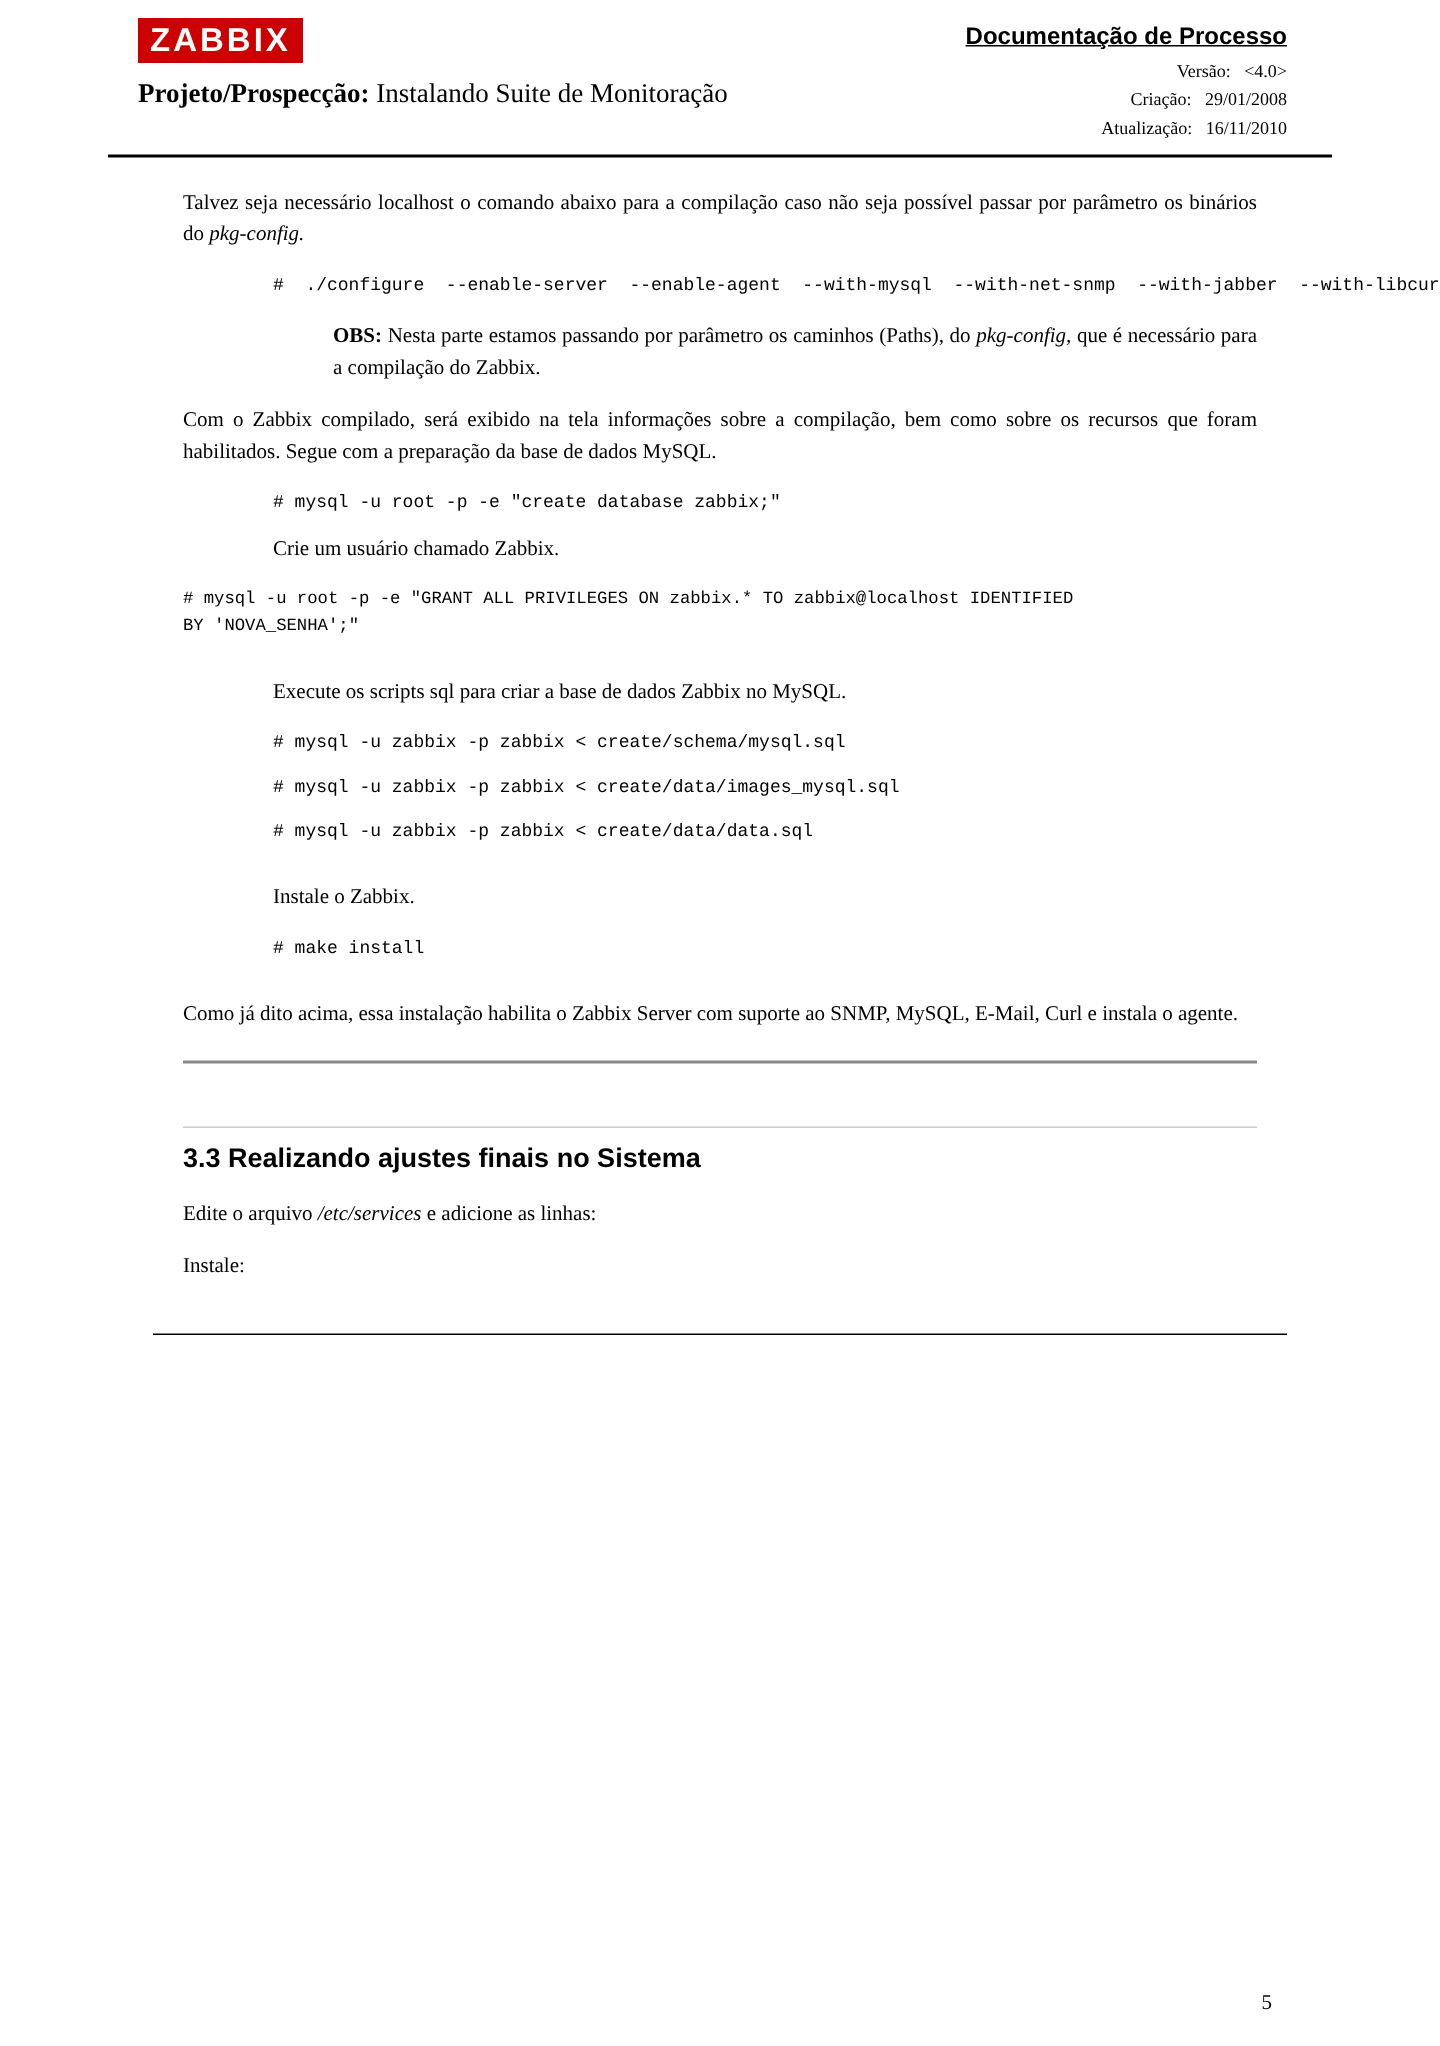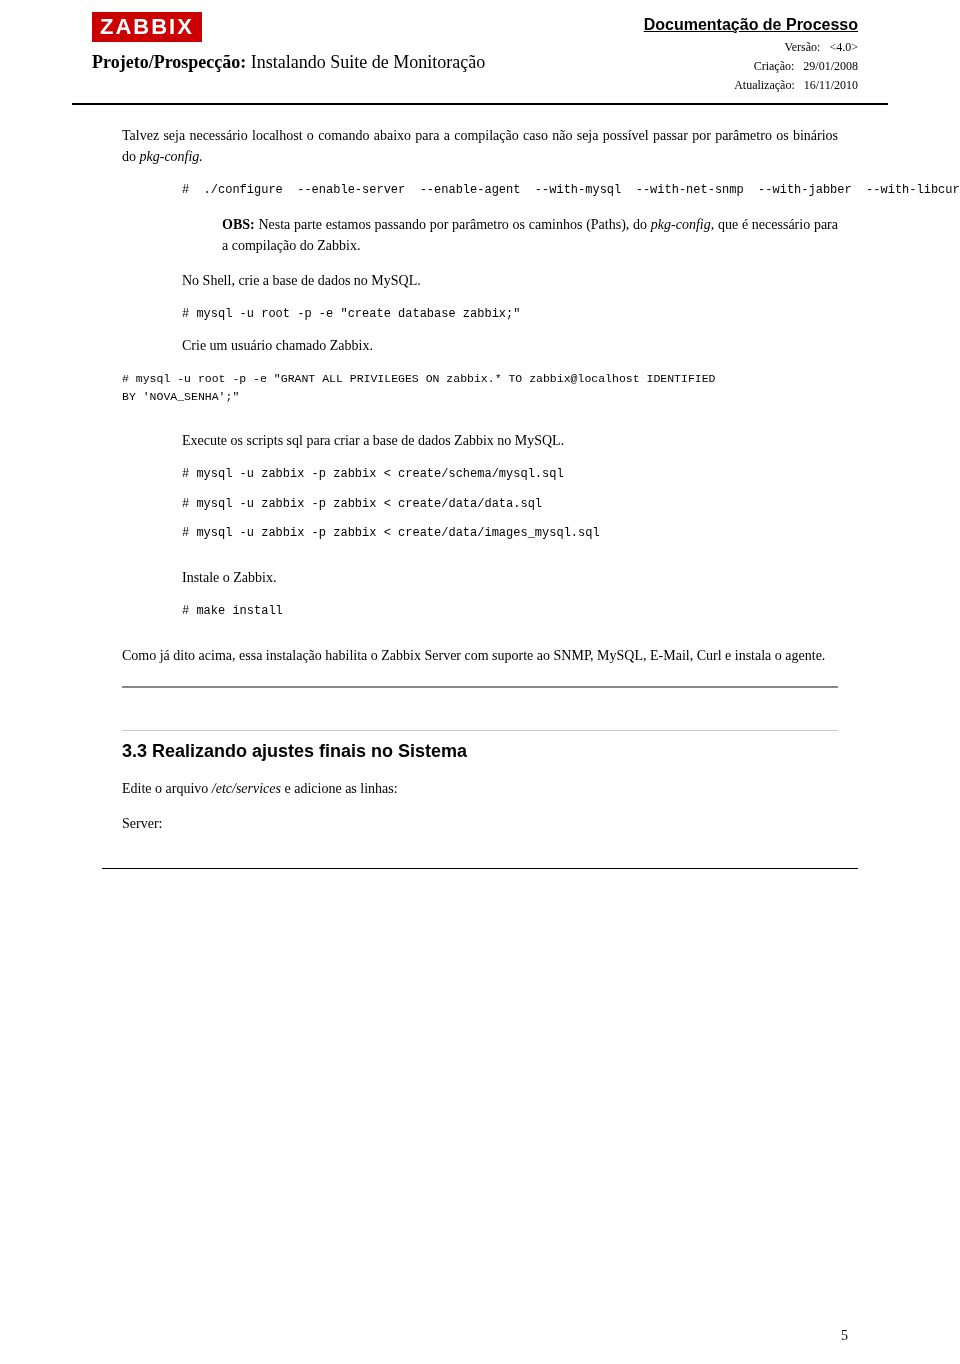--- a/index.html
+++ b/index.html
@@ -175,57 +175,57 @@
     <div class="paragraph">
       <span>Talvez seja necessário localhost o comando abaixo para a compilação caso não seja possível passar por parâmetro os binários do </span><span style="font-style: italic;">pkg-config.</span>
     </div>
 
     <div class="code-block">#  ./configure  --enable-server  --enable-agent  --with-mysql  --with-net-snmp  --with-jabber  --with-libcurl  PKG_CONFIG_PATH=/usr/lib/pkgconfig/  PKG_CONFIG=/usr/bin/pkg-config</div>
 
     <div class="obs-block">
       <strong>OBS:</strong><span> Nesta parte estamos passando por parâmetro os caminhos (Paths), do </span><span style="font-style:italic;">pkg-config,</span><span> que é necessário para a compilação do Zabbix.</span>
     </div>
 
-
-    <div class="paragraph indent-1">No Shell, crie a base de dados no MySQL.</div>
+    <div class="paragraph">Com o Zabbix compilado, será exibido na tela informações sobre a compilação, bem como sobre os recursos que foram habilitados. Segue com a preparação da base de dados MySQL.</div>
+
 
     <div class="code-block"># mysql -u root -p -e "create database zabbix;"</div>
 
     <div class="paragraph indent-1">Crie um usuário chamado Zabbix.</div>
 
     <div class="code-block-wide"><span># mysql -u root -p -e "GRANT ALL PRIVILEGES ON zabbix.* TO zabbix@localhost IDENTIFIED</span>
 <span>BY 'NOVA_SENHA';"</span></div>
 
     <div style="height:14px;"></div>
 
     <div class="paragraph indent-1">Execute os scripts sql para criar a base de dados Zabbix no MySQL.</div>
 
     <div class="code-block"># mysql -u zabbix -p zabbix &lt; create/schema/mysql.sql</div>
+    <div class="code-block"># mysql -u zabbix -p zabbix &lt; create/data/images_mysql.sql</div>
     <div class="code-block"># mysql -u zabbix -p zabbix &lt; create/data/data.sql</div>
-    <div class="code-block"># mysql -u zabbix -p zabbix &lt; create/data/images_mysql.sql</div>
 
     <div style="height:14px;"></div>
 
     <div class="paragraph indent-1">Instale o Zabbix.</div>
 
     <div class="code-block"># make install</div>
 
     <div style="height:14px;"></div>
 
     <div class="paragraph">Como já dito acima, essa instalação habilita o Zabbix Server com suporte ao SNMP, MySQL, E-Mail, Curl e instala o agente.</div>
 
     <hr class="section-divider">
 
     <div class="section-heading">3.3 Realizando ajustes finais no Sistema</div>
 
     <div class="paragraph">
       <span>Edite o arquivo </span><span style="font-style:italic;">/etc/services</span><span> e adicione as linhas:</span>
     </div>
 
-    <div class="paragraph">Server:</div>
+    <div class="paragraph">Instale:</div>
 
   </div>
 
   <div class="footer-line"></div>
   <div class="footer">
     <span>5</span>
   </div>
 
 </div>
 

